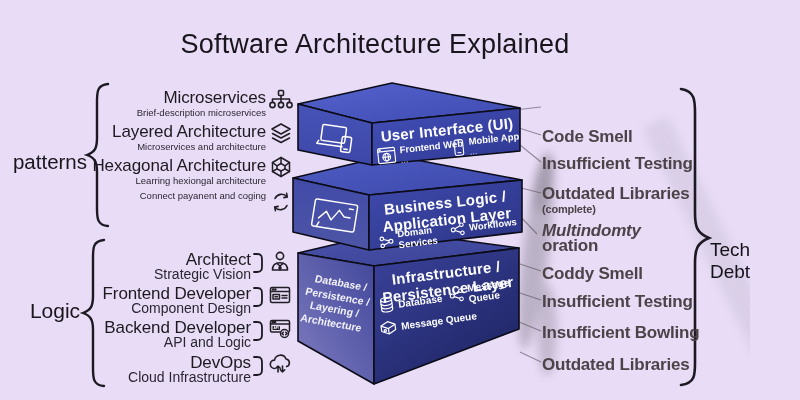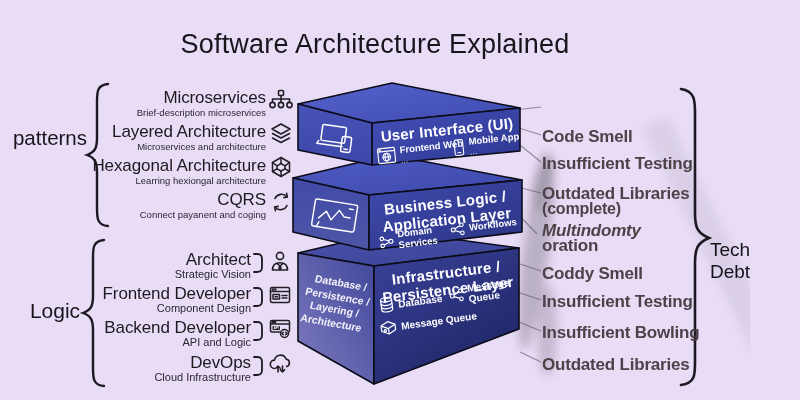--- a/index.html
+++ b/index.html
@@ -6,24 +6,24 @@
   .stage{position:relative;width:750px;height:400px;background:#e8dcf6;overflow:hidden;
          font-family:"Liberation Sans",sans-serif;color:#1d1a20;}
   .abs{position:absolute;}
   .page-title{left:0;right:0;top:29px;text-align:center;font-size:27px;font-weight:500;
               letter-spacing:0.2px;color:#18151c;}
   .side-label{font-size:20.5px;font-weight:400;text-align:center;color:#18151c;}
   .p-row{position:absolute;left:0;width:266px;text-align:right;}
   .r-row{position:absolute;left:0;width:251px;text-align:right;}
   .item-name{font-size:17px;font-weight:500;line-height:19px;letter-spacing:-0.1px;color:#1d1a20;}
   .item-desc{font-size:9.5px;line-height:11px;color:#2b2732;}
-  .r-row .item-desc{font-size:11px;}
+  .r-row .item-desc{font-size:14px;}
   .td-row{position:absolute;left:542px;width:170px;font-weight:700;color:#4c4349;
           font-size:17px;line-height:19px;letter-spacing:-0.2px;}
-  .td-sub{font-size:16px;line-height:12px;}
+  .td-sub{font-size:11px;line-height:12px;}
   .td-line2{line-height:14.5px;}
   .td-first{line-height:14.5px;font-style:italic;}
   .box-title{position:absolute;color:#fdfdff;font-weight:600;font-size:15px;line-height:17px;
              text-align:center;letter-spacing:0.2px;}
   .box-item{position:absolute;display:flex;align-items:center;gap:4px;color:#fdfdff;}
   .box-item .col{display:flex;flex-direction:column;}
   .lbl{font-size:9.5px;font-weight:600;line-height:10.5px;white-space:nowrap;}
   .lbl-lg{font-size:10px;font-weight:600;line-height:11px;white-space:nowrap;}
   .sub{font-size:9px;line-height:9px;opacity:.95;}
   .side-text{position:absolute;left:294px;top:276px;width:84px;text-align:center;color:#f2f1fa;
@@ -118,36 +118,35 @@
 
     <g fill="none" stroke="#1c1922" stroke-linecap="round">
       <path stroke-width="2.4" d="M108,84 C97,85 97,92 97,102 L97,138 C97,148 95,152 87,155 C95,158 97,162 97,172 L97,208 C97,218 97,225 108,226"></path>
       <path stroke-width="2.4" d="M104,240 C93,241 93,248 93,258 L93,296 C93,306 91,310 83,313 C91,316 93,320 93,330 L93,368 C93,378 93,385 104,386"></path>
       <path stroke-width="2.6" d="M681,89 C695,91 695,101 695,113 L695,213 C695,227 697,233 709,238 C697,243 695,249 695,263 L695,363 C695,375 695,383 681,385"></path>
     </g>
   </svg>
 
   <div class="abs page-title">Software Architecture Explained</div>
 
-  <div class="abs side-label" style="left:8px;top:126px;width:84px">patterns</div>
+  <div class="abs side-label" style="left:8px;top:150px;width:84px">patterns</div>
 
   <div class="p-row" style="top:88px">
     <div class="item-name">Microservices</div>
     <div class="item-desc">Brief-description microservices</div>
   </div>
   <div class="p-row" style="top:122px">
     <div class="item-name">Layered Architecture</div>
     <div class="item-desc">Microservices and architecture</div>
   </div>
   <div class="p-row" style="top:156px">
     <div class="item-name">Hexagonal Architecture</div>
     <div class="item-desc">Learring hexiongal architecture</div>
   </div>
   <div class="p-row" style="top:190px">
-    <div class="item-name">CQRS</div>
     <div class="item-desc">Connect payanent and coging</div>
   </div>
 
   <div class="abs" style="left:268px;top:88px">
     <svg width="26" height="26" viewBox="0 0 26 26" fill="none" stroke="#211e26" stroke-width="1.6" stroke-linecap="round" stroke-linejoin="round">
       <rect x="10.5" y="2.5" width="5" height="5" rx="1"></rect>
       <path d="M13 7.5 V10.5 M4.5 14 V11 H21.5 V14 M13 10.5 V14"></path>
       <circle cx="4.5" cy="17" r="2.6"></circle>
         <circle cx="13" cy="17" r="2.6"></circle>
         <circle cx="21.5" cy="17" r="2.6"></circle>

